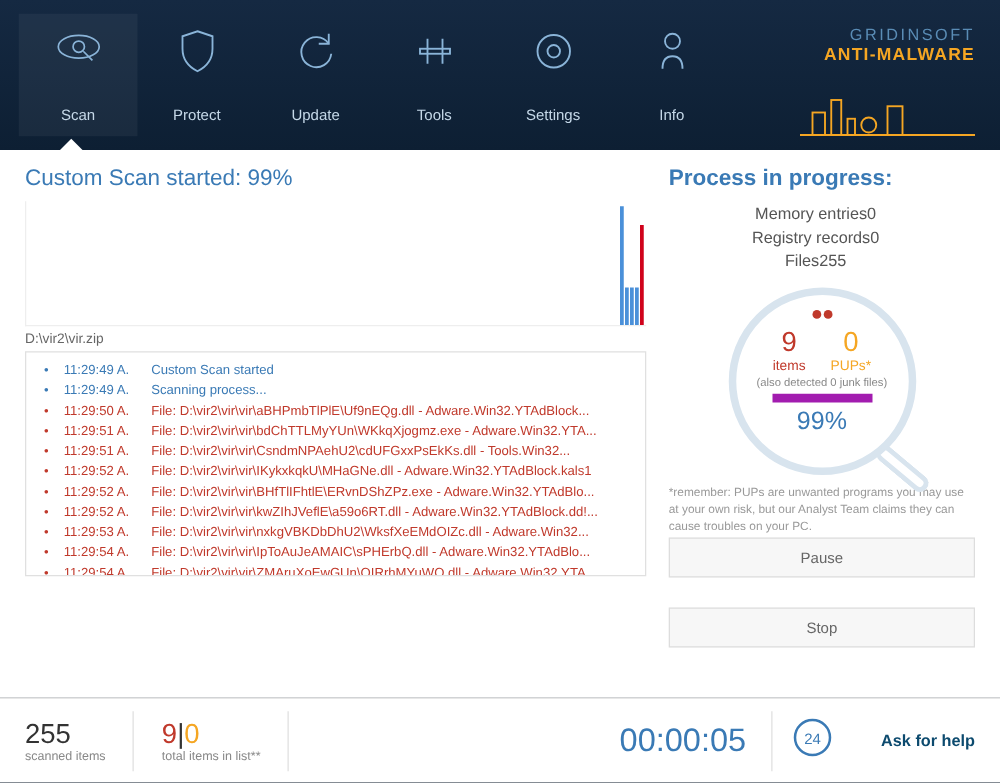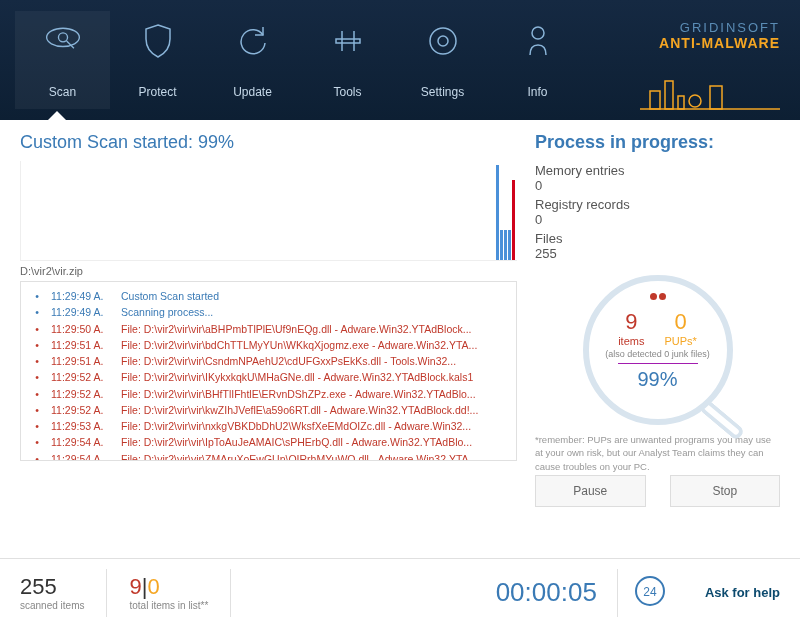--- a/index.html
+++ b/index.html
@@ -39,36 +39,36 @@
 .log-row span:first-child { width: 12px; text-align: center; }
 .log-row .time { width: 62px; color: #3a7ab5; }
 .log-row.info .msg { color: #3a7ab5; }
 .log-row.info .bullet { color: #3a7ab5; }
 .log-row.threat .msg { color: #c0392b; }
 .log-row.threat .bullet { color: #c0392b; }
 .log-row.threat .time { color: #c0392b; }
 
 .right-title { color: #3a7ab5; font-size: 18px; font-weight: 700; margin-bottom: 10px; }
 .stats { font-size: 13px; color: #555; }
-.stats-row { display: flex; justify-content: center; margin-bottom: 4px; padding-right: 10px; flex-direction: column; }
+.stats-row { display: flex; justify-content: center; margin-bottom: 4px; padding-right: 10px; }
 .gauge-wrap { display: flex; justify-content: center; margin: 10px 0 8px; position: relative; }
 .gauge { width: 150px; height: 150px; border-radius: 50%; border: 6px solid #d8e4ee; position: relative; display: flex; flex-direction: column; align-items: center; justify-content: center; }
 .gauge-top { display: flex; gap: 20px; }
 .gauge-num { text-align: center; }
 .gauge-items .big { color: #c0392b; font-size: 22px; }
 .gauge-items .small { color: #c0392b; font-size: 11px; }
 .gauge-pups .big { color: #f5a623; font-size: 22px; }
 .gauge-pups .small { color: #f5a623; font-size: 11px; }
 .gauge-sub { color: #888; font-size: 9px; text-align: center; margin-top: 2px; }
-.gauge-pct { color: #3a7ab5; font-size: 20px; margin-top: 4px; border-top: 1px solid #a21caf; padding-top: 4px; width: 80px; text-align: center; }
+.gauge-pct { color: #3a7ab5; font-size: 20px; margin-top: 4px; border-top: 7px solid #a21caf; padding-top: 4px; width: 80px; text-align: center; }
 .gauge-handle { position: absolute; right: -20px; bottom: -8px; width: 50px; height: 14px; border: 4px solid #d8e4ee; border-radius: 10px; transform: rotate(40deg); border-left: none; }
 .gauge-dots { position: absolute; top: 12px; display: flex; gap: 2px; }
 .gauge-dots span { width: 7px; height: 7px; border-radius: 50%; background: #c0392b; }
 .disclaimer { color: #999; font-size: 9.5px; line-height: 1.4; margin-bottom: 2px; }
-.actions { display: flex; gap: 24px; }
+.actions { display: flex; gap: 24px; flex-direction: column; }
 .btn { flex: 1; border: 1px solid #ddd; background: #f7f7f7; color: #666; font-size: 12px; padding: 8px 0; cursor: pointer; }
 
 
 .footer { height: 68px; background: #fff; border-top: 1px solid #e0e0e0; display: flex; align-items: center; padding: 0 20px; }
 .foot-block { display: flex; flex-direction: column; border-right: 1px solid #e0e0e0; padding: 0 22px; height: 48px; justify-content: center; }
 .foot-block:first-child { padding-left: 0; }
 .foot-big { font-size: 22px; color: #333; font-weight: 300; }
 .foot-big .red { color: #c0392b; }
 .foot-big .orange { color: #f5a623; }
 .foot-small { font-size: 10px; color: #888; }

